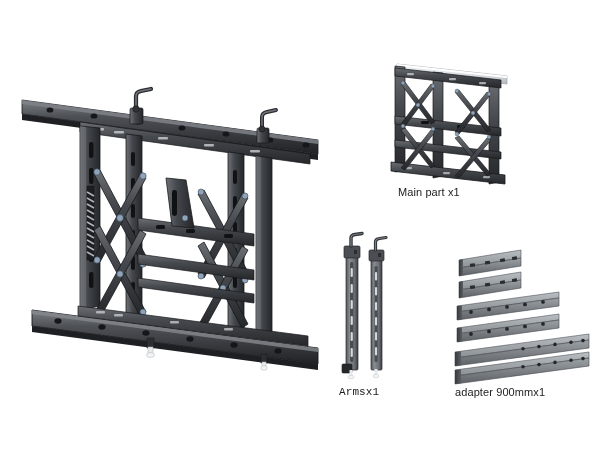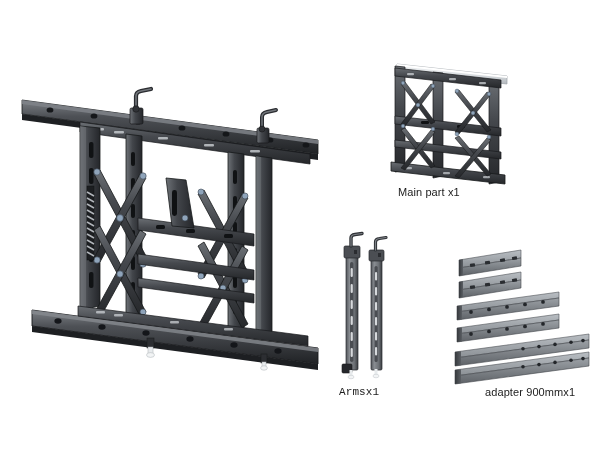--- a/index.html
+++ b/index.html
@@ -21,21 +21,21 @@
   .caption {
     position: absolute;
     font-family: "Liberation Sans", sans-serif;
     font-size: 11px;
     color: #1c1c1c;
     white-space: nowrap;
     letter-spacing: 0.1px;
   }
   #cap-main  { left: 398px; top: 186px; }
   #cap-arms  { left: 339px; top: 386px; font-family: Liberation Mono, monospace; }
-  #cap-adapt { left: 455px; top: 386px; margin-left: 30px; }
+  #cap-adapt { left: 455px; top: 386px; }
 
   svg { display: block; overflow: visible; }
 </style>
 </head>
 <body>
 
 <div id="stage">
 
   <div class="panel" id="hero-panel" style="left:18px; top:78px;">
     <svg width="330" height="290" viewBox="0 0 330 290">

